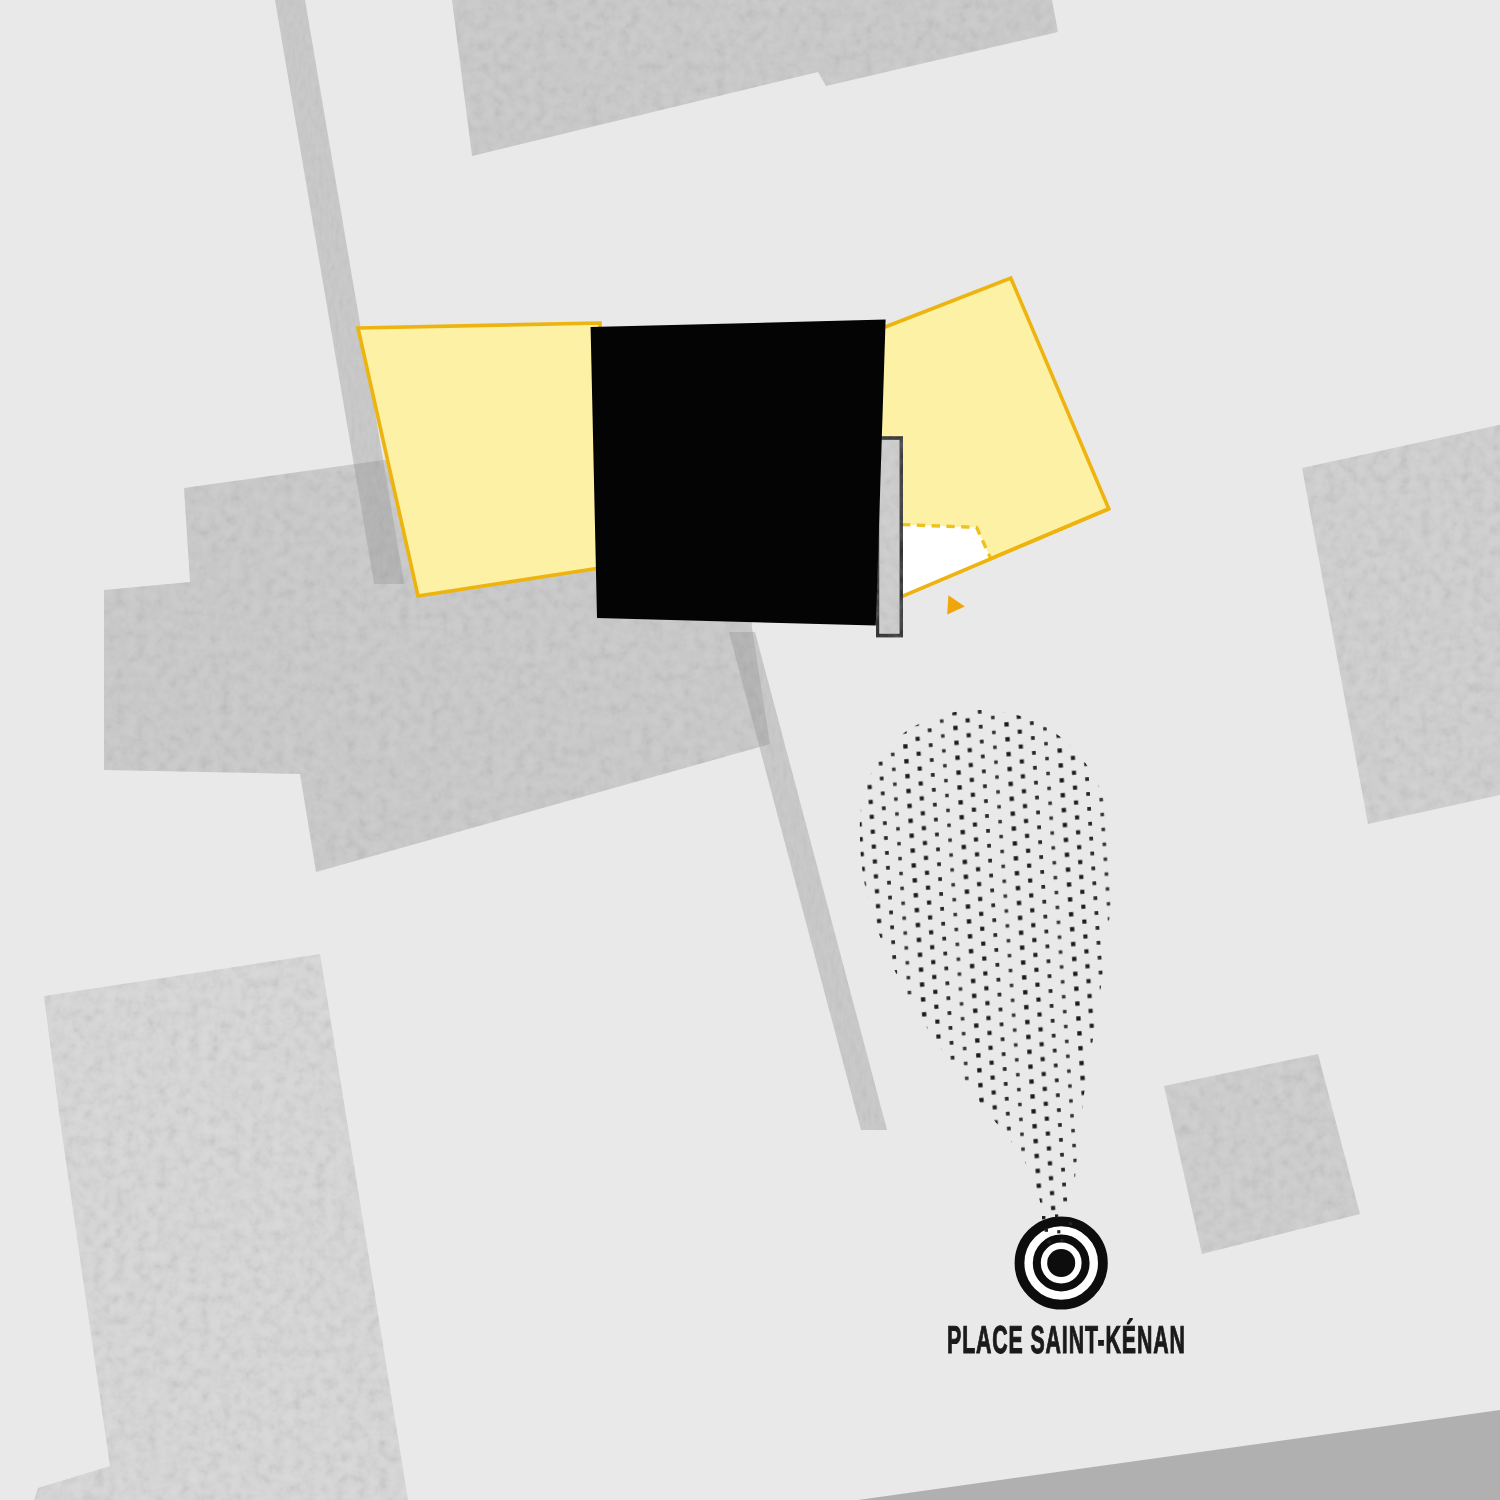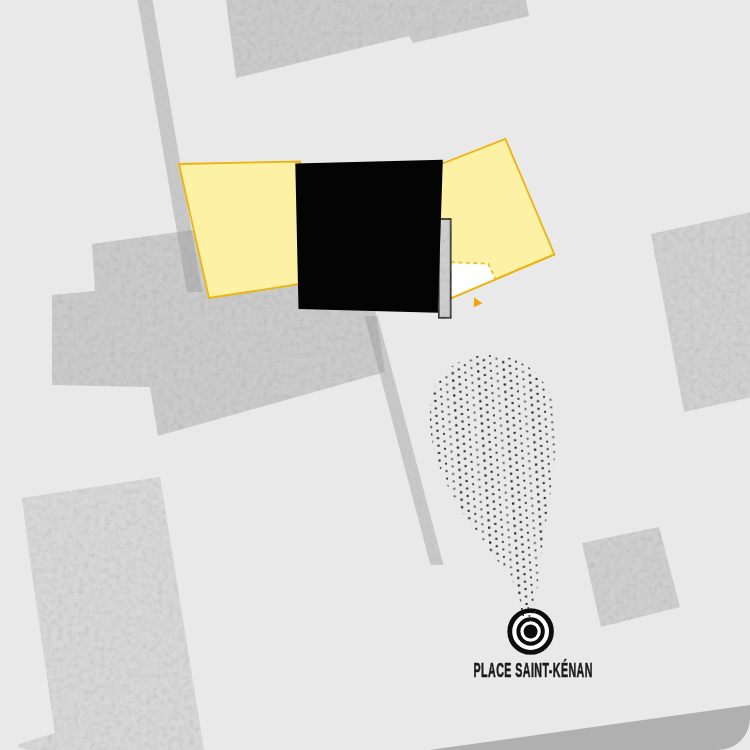--- a/index.html
+++ b/index.html
@@ -1,16 +1,16 @@
 <!DOCTYPE html>
 <html><head>
 <meta charset="utf-8">
 <style>
   html,body{margin:0;padding:0;background:#e9e9e9;}
-  #map{width:750px;height:750px;position:relative;overflow:hidden;border-radius:32px;}
+  #map{width:750px;height:750px;position:relative;overflow:hidden;}
   svg{display:block;}
   text{font-family:"Liberation Sans",sans-serif;}
 </style>
 </head>
 <body>
 
 <div id="map">
 <svg width="750" height="750" viewBox="0 0 750 750" xmlns="http://www.w3.org/2000/svg">
 <defs>
   <filter id="tex" x="-5%" y="-5%" width="110%" height="110%">

